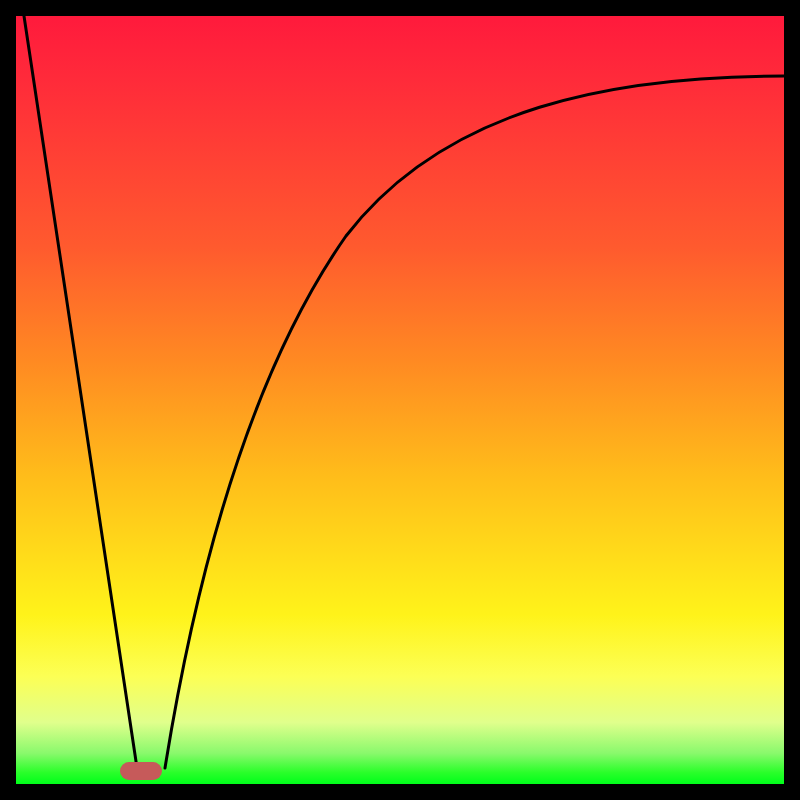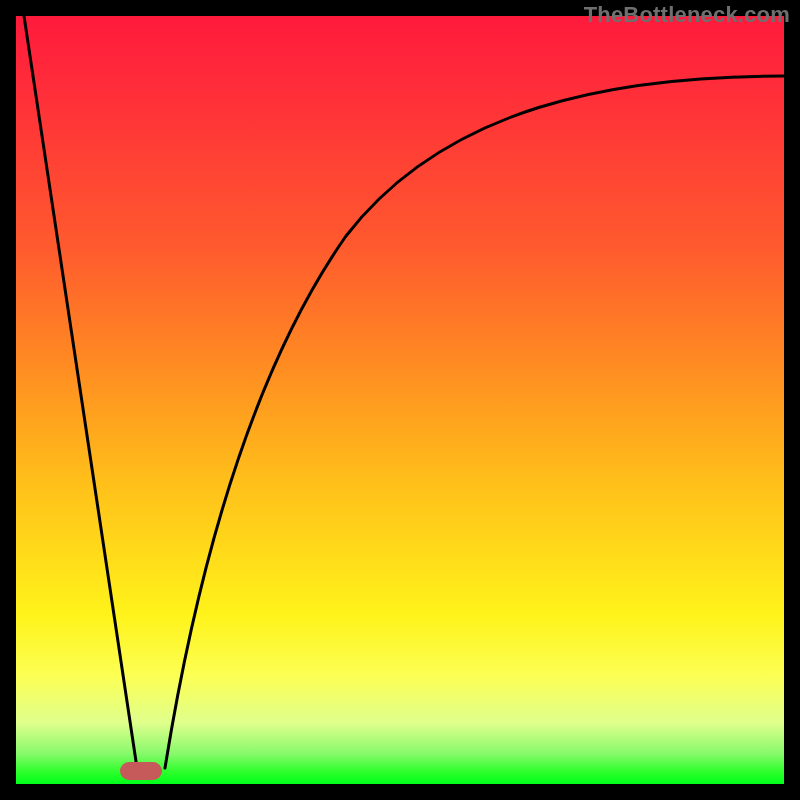--- a/index.html
+++ b/index.html
@@ -74,14 +74,13 @@
 
     <path d="M 8 0 L 121 752" fill="none" stroke="#000" stroke-width="3" stroke-linecap="round"></path>
 
     <path d="M 149 752
              C 175 590, 225 370, 330 220
              C 430 90, 600 60, 768 60" fill="none" stroke="#000" stroke-width="3" stroke-linecap="round"></path>
   </svg>
 
   <div class="marker" style="left:120px; top:762px; width:42px; height:18px;"></div>
 
-  <div class="watermark">TheBottleneck.com</div>
 </div>
 
 </body></html>

